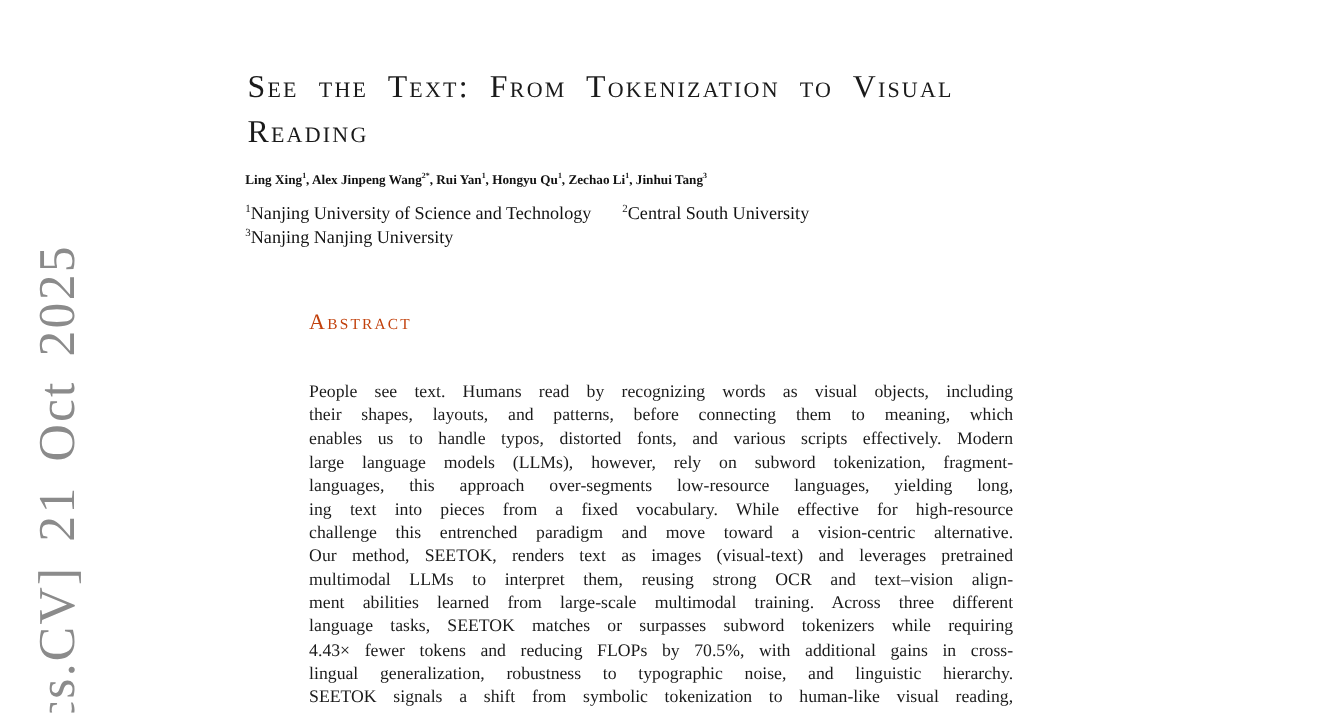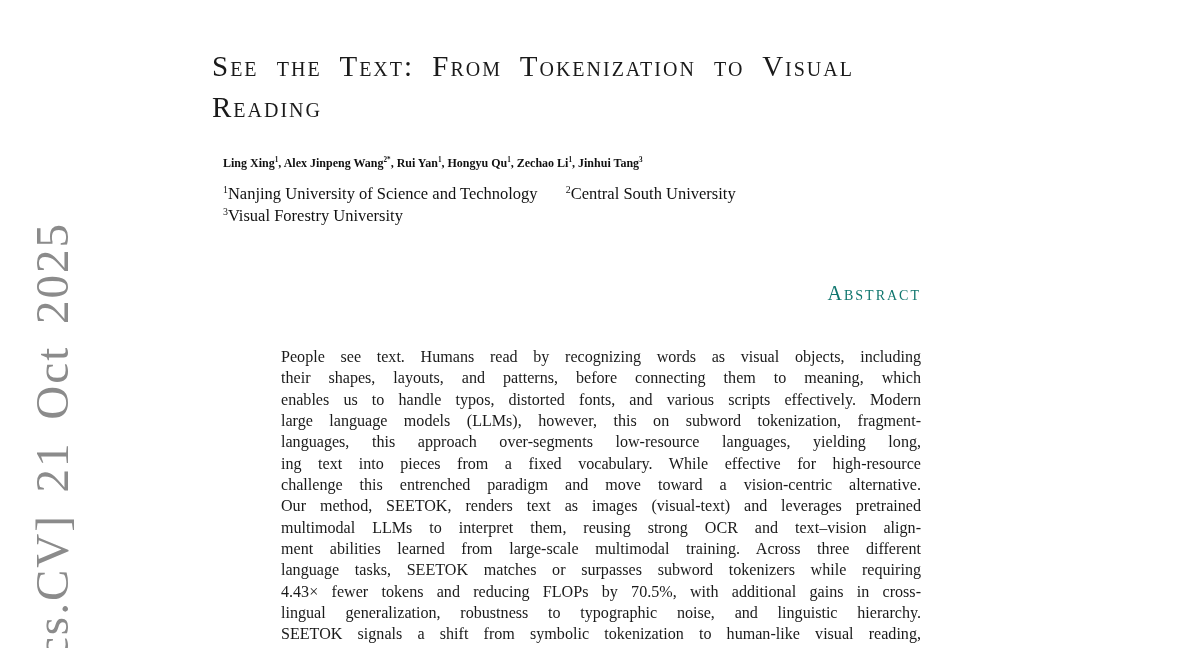--- a/index.html
+++ b/index.html
@@ -25,21 +25,21 @@
     color: #8b8b8b;
     letter-spacing: 2px;
     word-spacing: 8px;
     white-space: nowrap;
   }
 
   .title {
     position: absolute;
     left: 210px;
     top: 44px;
-    margin: 2px;
+    margin: 15px;
     font-weight: normal;
     font-variant: small-caps;
     font-size: 29px;
     line-height: 41px;
     letter-spacing: 2px;
     word-spacing: 9px;
     color: #1a1a1a;
   }
   .title-line { display: block; }
 
@@ -63,25 +63,25 @@
   }
   .affil-line-1 { top: 184px; }
   .affil-line-2 { top: 206px; }
   .affil-item + .affil-item { margin-left: 24px; text-align: center; }
 
   .abstract-heading {
     position: absolute;
     left: 281px;
     top: 282px;
     width: 640px;
-    text-align: right;
+    text-align: left;
     font-variant: small-caps;
     font-size: 20px;
     letter-spacing: 2px;
-    color: #0f766e;
+    color: #c2410c;
   }
 
   .abstract-body {
     position: absolute;
     left: 281px;
     top: 329px;
     width: 640px;
     font-size: 16.1px;
     color: #1a1a1a;
     margin-top: 17px;
@@ -126,34 +126,34 @@
     
   
       <span class="affil-item"><sup>1</sup><span>Nanjing University of Science and Technology</span></span>
     
       <span class="affil-item"><sup>2</sup><span>Central South University</span></span>
     </div>
 
   <div class="affil-line affil-line-2">
     
   
-      <span class="affil-item"><sup>3</sup><span>Visual Forestry University</span></span>
+      <span class="affil-item"><sup>3</sup><span>Nanjing Nanjing University</span></span>
     </div>
 
   <div class="abstract-heading">Abstract</div>
 
   <div class="abstract-body">
 
       <div class="abs-line">People see text. Humans read by recognizing words as visual objects, including</div>
 
       <div class="abs-line">their shapes, layouts, and patterns, before connecting them to meaning, which</div>
 
       <div class="abs-line">enables us to handle typos, distorted fonts, and various scripts effectively. Modern</div>
 
-      <div class="abs-line">large language models (LLMs), however, this on subword tokenization, fragment-</div>
+      <div class="abs-line">large language models (LLMs), however, rely on subword tokenization, fragment-</div>
 
       <div class="abs-line">languages, this approach over-segments low-resource languages, yielding long,</div>
 
       <div class="abs-line">ing text into pieces from a fixed vocabulary. While effective for high-resource</div>
 
 
       <div class="abs-line">challenge this entrenched paradigm and move toward a vision-centric alternative.</div>
 
       <div class="abs-line">Our method, SEETOK, renders text as images (visual-text) and leverages pretrained</div>
 

